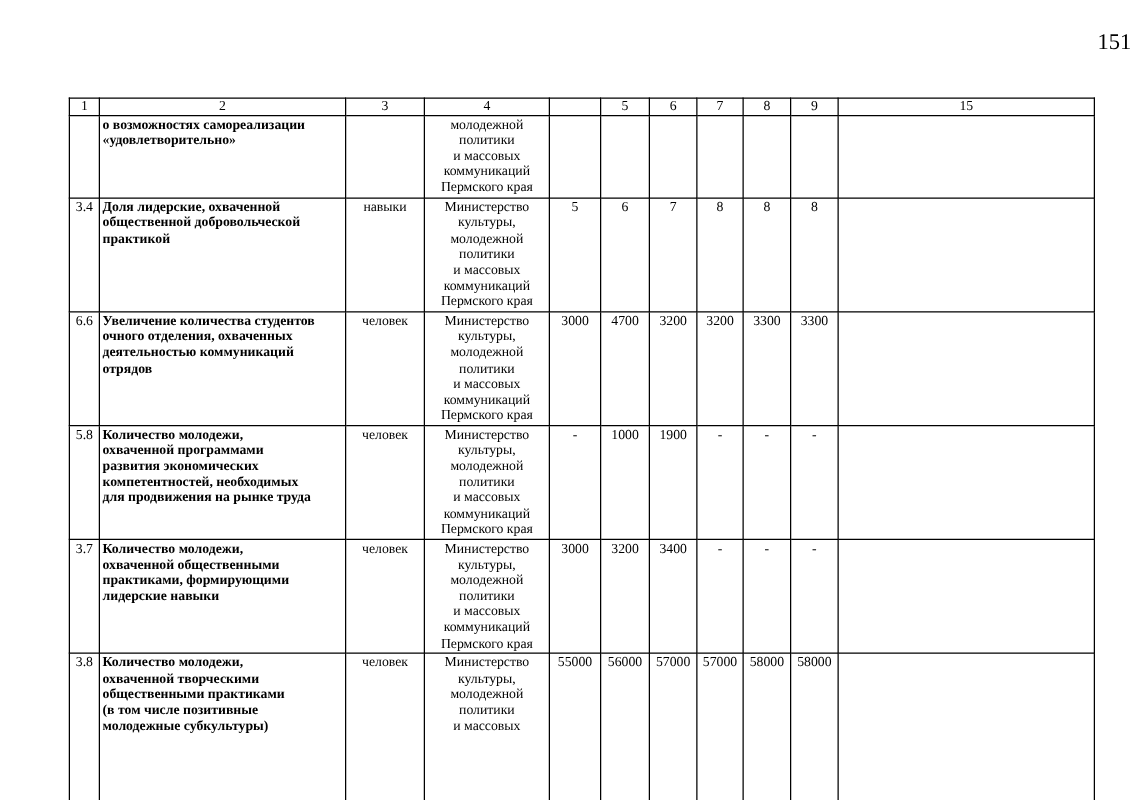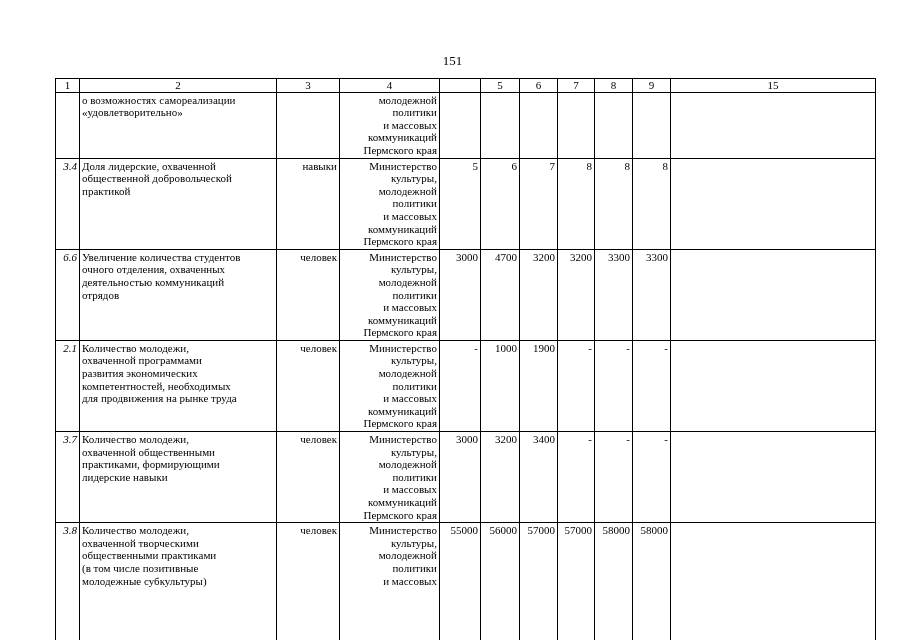--- a/index.html
+++ b/index.html
@@ -4,37 +4,37 @@
 <style>
   html, body { margin: 0; padding: 0; }
   body {
     width: 905px; height: 640px; overflow: hidden; background: #ffffff;
   }
   .page {
     position: relative; width: 905px; height: 640px; background: #ffffff;
     color: #000000; font-family: "Liberation Serif", serif; overflow: hidden;
   }
   .page-number {
-    position: absolute; top: 54px; left: 0; width: 100%;
-    text-align: center; font-size: 13px; line-height: 14px;
+    position: absolute; top: 26px; left: 0; width: 100%;
+    text-align: right; font-size: 18px; line-height: 14px;
   }
   table.doc-table {
     position: absolute; left: 55px; top: 78px; width: 820px;
     border-collapse: collapse; table-layout: fixed;
   }
   .doc-table th, .doc-table td {
     border: 1px solid #000000;
     font-size: 11px; line-height: 12.6px; font-weight: normal;
     vertical-align: top; padding: 1px 2px; overflow: hidden;
     font-family: "Liberation Serif", serif;
   }
   .doc-table th.hdr { height: 12px; text-align: center; padding: 0; }
-  td.num  { text-align: right; padding-left: 2px; font-style: italic; }
-  td.desc { text-align: left; white-space: pre-line; }
-  td.unit, td.exec, td.val { text-align: right; white-space: pre-line; }
+  td.num  { text-align: center; padding-left: 2px; }
+  td.desc { text-align: left; white-space: pre-line; font-weight: bold; }
+  td.unit, td.exec, td.val { text-align: center; white-space: pre-line; }
   td.note { }
   tbody tr:last-child td { height: 128px; border-bottom: 0; }
 </style>
 </head>
 <body>
 
 <div class="page">
   <div class="page-number">151</div>
 
   <table class="doc-table">
@@ -122,21 +122,21 @@
 Пермского края</td>
           <td class="val">3000</td>
           <td class="val">4700</td>
           <td class="val">3200</td>
           <td class="val">3200</td>
           <td class="val">3300</td>
           <td class="val">3300</td>
           <td class="note"></td>
         </tr>
         <tr>
-          <td class="num">2.1</td>
+          <td class="num">5.8</td>
           <td class="desc">Количество молодежи,
 охваченной программами
 развития экономических
 компетентностей, необходимых
 для продвижения на рынке труда</td>
           <td class="unit">человек</td>
           <td class="exec">Министерство
 культуры,
 молодежной
 политики

